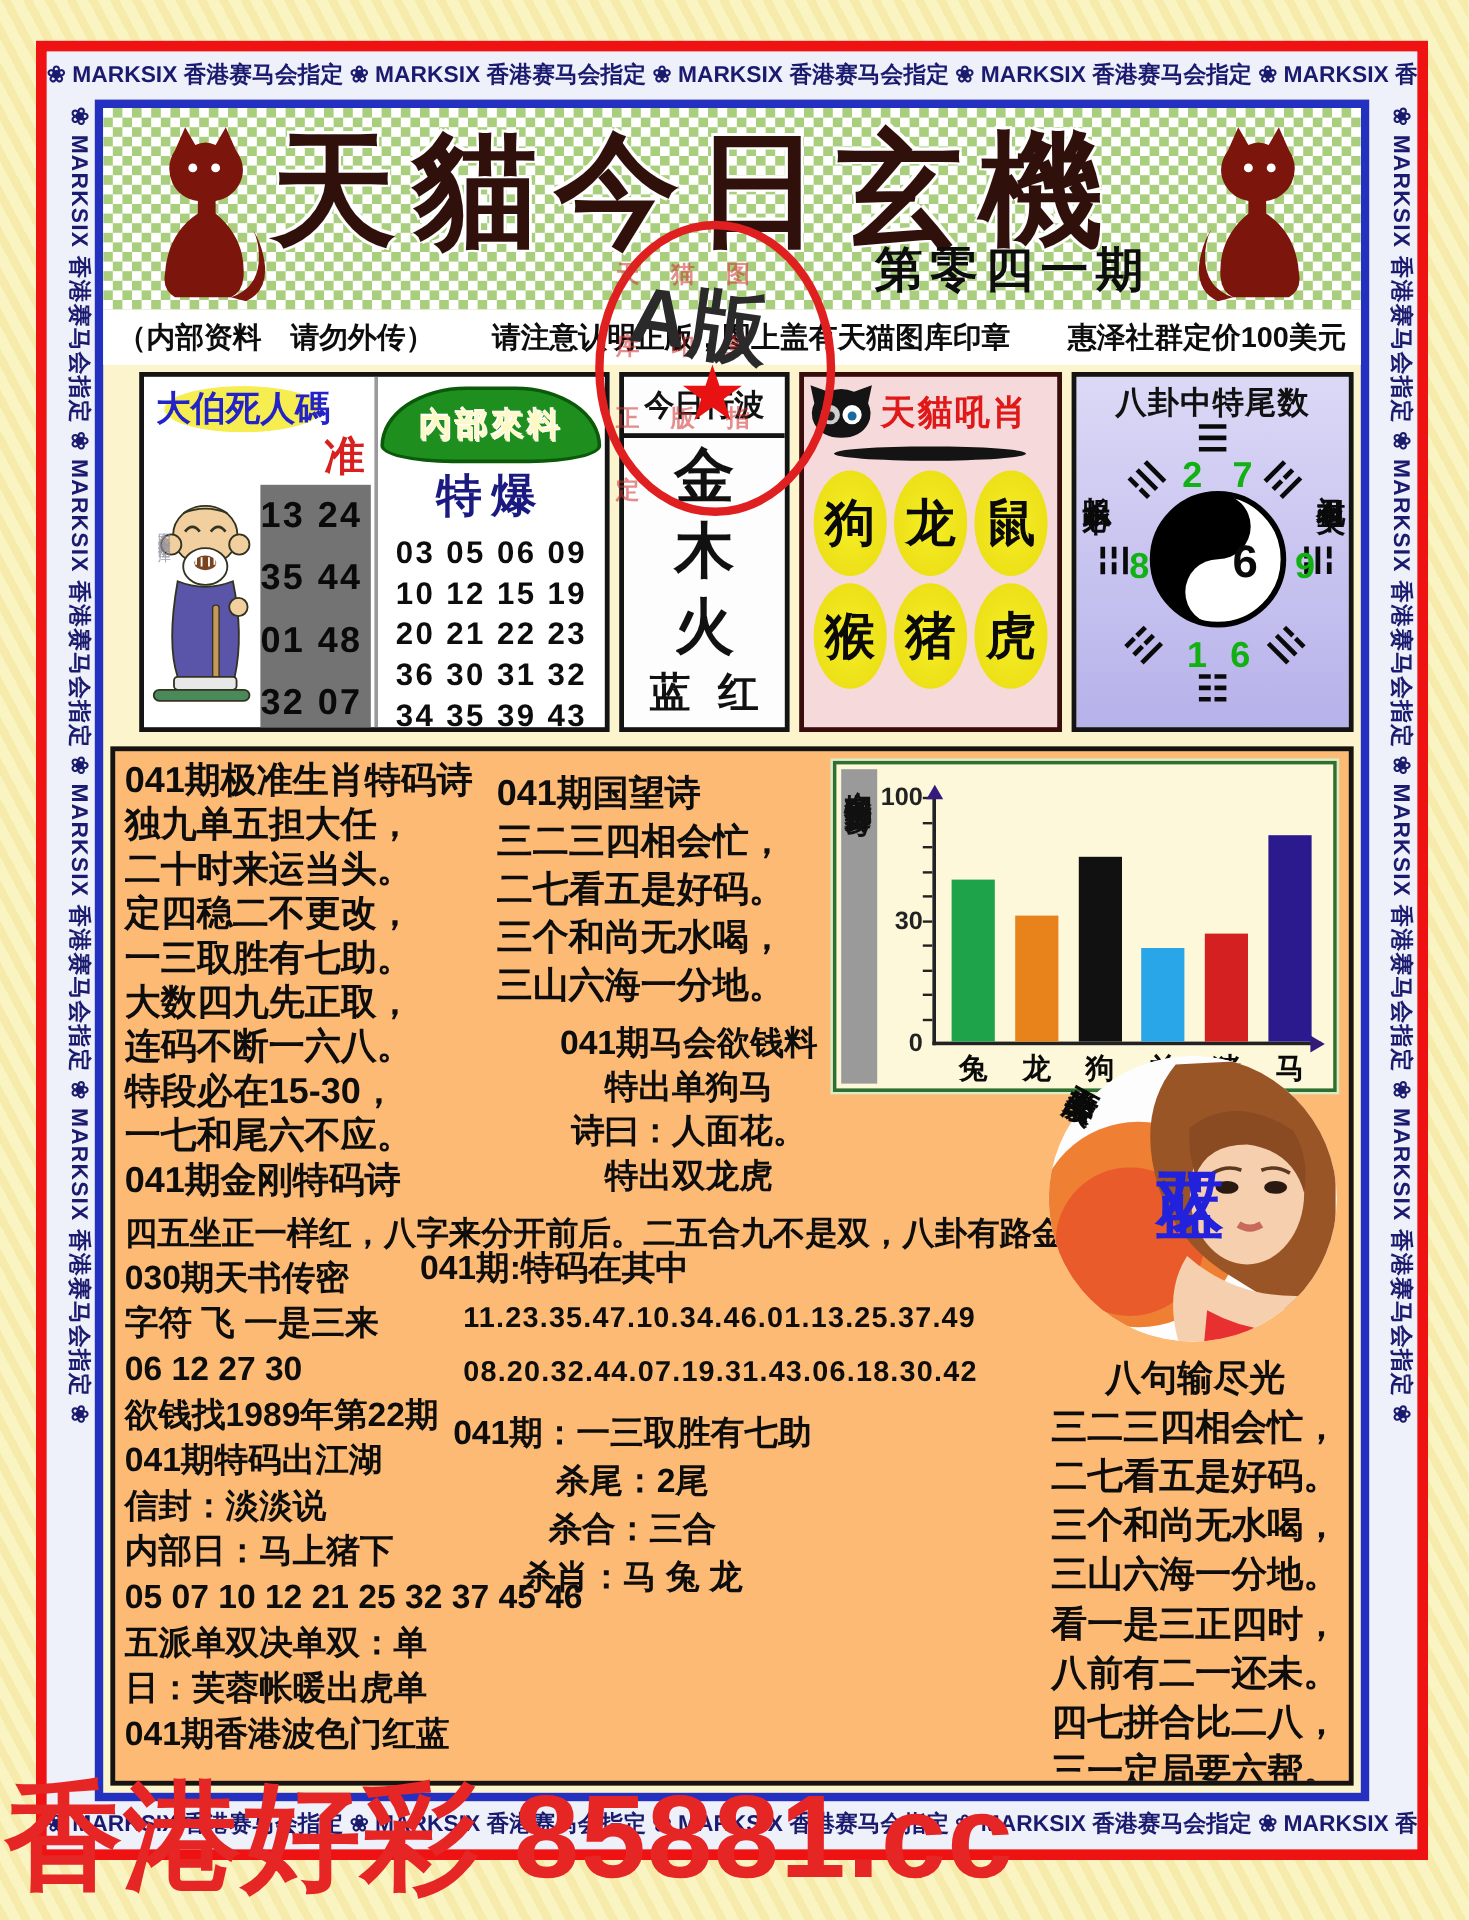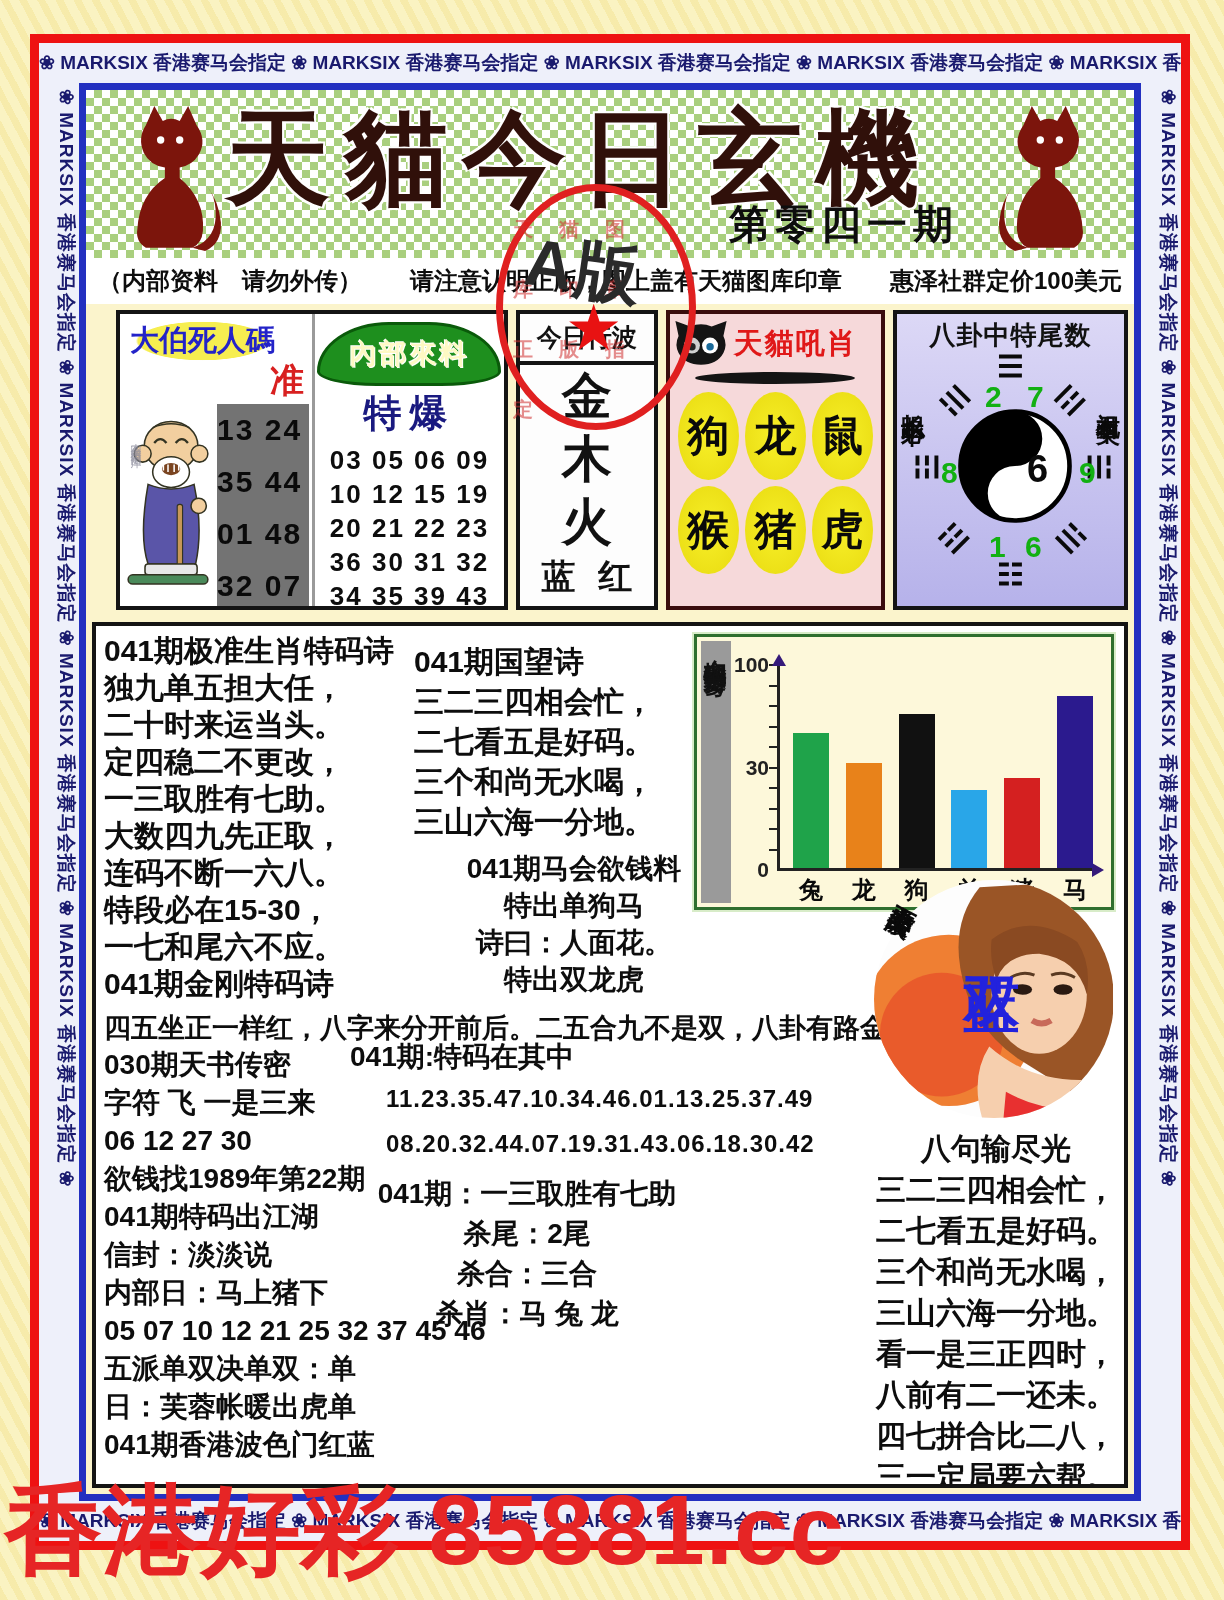--- a/index.html
+++ b/index.html
@@ -75,21 +75,21 @@
   .p-bagua{width:242px;background:linear-gradient(#dcd8f6,#b6b2ea);}
   .bg-title{text-align:center;font-size:26px;font-weight:900;padding-top:4px;letter-spacing:1px;}
   .bg-area{position:absolute;left:0;top:34px;right:0;bottom:0;}
   .tri{position:absolute;font-size:30px;font-weight:900;color:#0a0a0a;line-height:1;}
   .bg-num{position:absolute;font-size:30px;font-weight:900;color:#12b012;}
   .bg-center-num{position:absolute;font-size:38px;font-weight:900;color:#0a0a0a;}
   .bg-side{position:absolute;writing-mode:vertical-rl;text-orientation:upright;font-size:24px;
     font-weight:900;color:#0a0a0a;letter-spacing:3px;}
   .yinyang{position:absolute;left:60px;top:60px;width:116px;height:116px;}
   
-  .main-box{flex:1;margin:6px;border:4px solid #141414;background:#ffffff;position:relative;overflow:hidden;
+  .main-box{flex:1;margin:6px;border:4px solid #141414;background:#fdba74;position:relative;overflow:hidden;
     font-weight:900;color:#0d0d0d;}
   .abs{position:absolute;}
   .lp{left:8px;top:6px;font-size:30px;line-height:37px;white-space:nowrap;}
   .wide{left:8px;top:384px;font-size:27px;white-space:nowrap;}
   .ll{left:8px;top:420px;font-size:28px;line-height:38px;white-space:nowrap;}
   .mp{left:318px;top:16px;width:320px;font-size:30px;line-height:40px;}
   .mm{left:318px;top:224px;width:320px;text-align:center;font-size:28px;line-height:37px;}
   .mn-title{left:254px;top:412px;font-size:28px;}
   .mn{left:290px;top:450px;font-size:24px;line-height:45px;letter-spacing:1px;white-space:nowrap;}
   .mk{left:266px;top:548px;width:330px;text-align:center;font-size:28px;line-height:40px;}

